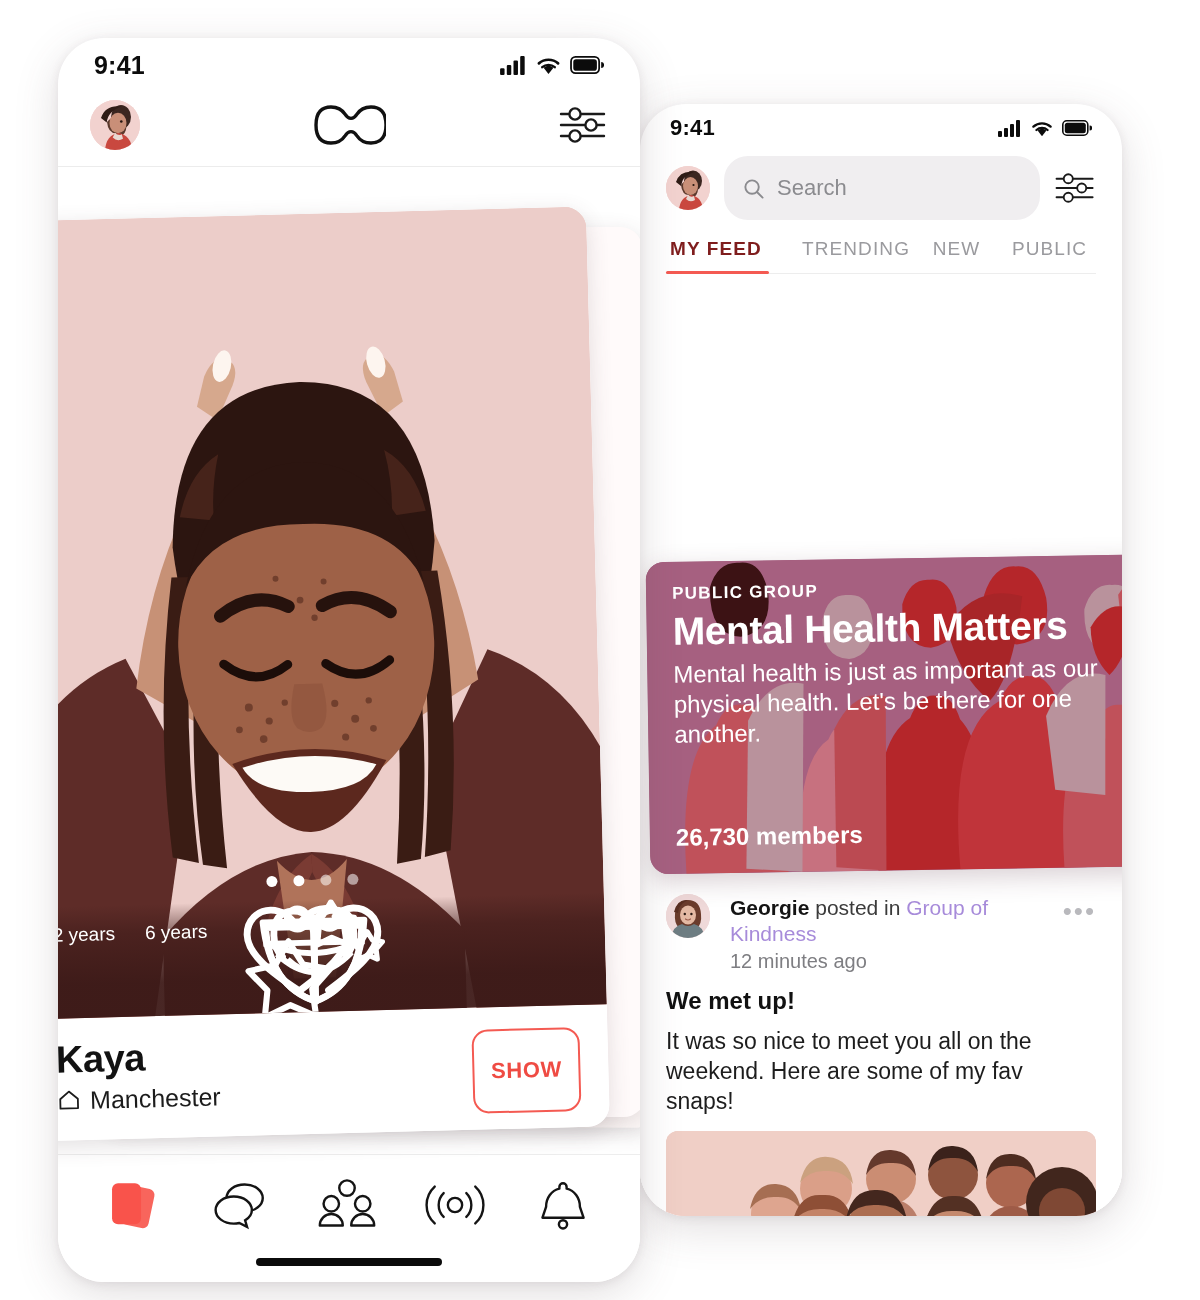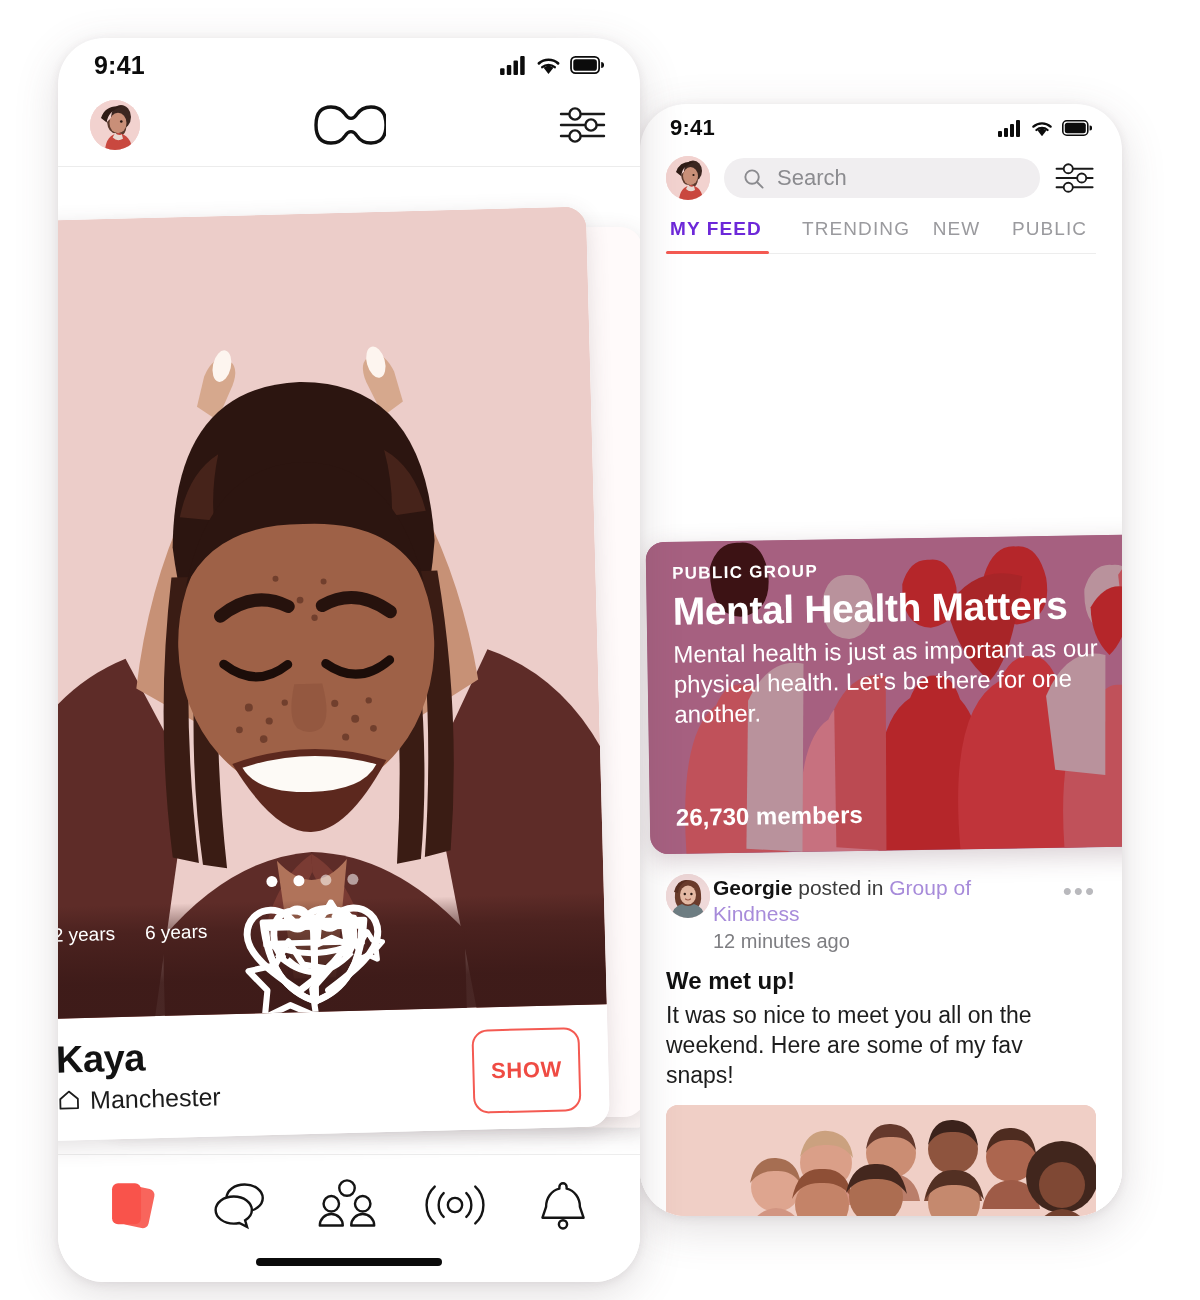--- a/index.html
+++ b/index.html
@@ -117,32 +117,32 @@
   .navitem { display:flex; align-items:center; justify-content:center; }
   .home-indicator {
     position: absolute; left: 50%; transform: translateX(-50%);
     bottom: 16px; width: 186px; height: 8px; border-radius: 5px; background: #0b0b0b;
   }
 
   
   .hdr-right { padding: 4px 26px 0 26px; background:#fff; }
   .searchrow { display: flex; align-items: center; gap: 14px; }
   .search-box {
-    flex: 1; height: 40px; background: #f0eef0; border-radius: 24px;
+    flex: 1; height: 64px; background: #f0eef0; border-radius: 24px;
     display: flex; align-items: center; gap: 12px; padding: 0 18px;
   }
   .search-ph { color: #8b8b8f; font-size: 22px; }
   .avatar-sm { width: 44px; height: 44px; border-radius: 50%; overflow: hidden; background:#f0cfcd; flex:none; }
   .avatar-sm svg { width:100%; height:100%; display:block; }
   .filter-icon-sm { width: 42px; height: 34px; flex: none; }
 
   .tabs { display: flex; align-items: flex-end; gap: 0; padding: 18px 0 0 0; border-bottom: 1px solid #ededed; }
   .tab { flex: 1; text-align: center; padding-bottom: 13px; position: relative; }
   .tab-lbl { font-size: 19px; letter-spacing: 1.1px; color: #9a9a9e; font-weight: 500; }
-  .tab.active .tab-lbl { color: #6d28d9; font-weight: 600; }
+  .tab.active .tab-lbl { color: #7f1d1d; font-weight: 600; }
   .tab.active::after {
     content: ""; position: absolute; left: 6%; right: 6%; bottom: -1px;
     height: 3px; background: #f45a52; border-radius: 2px;
   }
   .tab:first-child { flex: 0 0 136px; text-align: left; padding-left: 4px; }
   .tab:first-child.active::after { left: 0; right: 24%; }
 
   .feed { position: relative; height: 100%; background: #ffffff; }
 
   
@@ -162,31 +162,31 @@
   .gc-desc { color: #fff; font-size: 24px; line-height: 1.26; margin-top: 6px; max-width: 460px; }
   .gc-members { color: #fff; font-size: 24px; font-weight: 700; margin-top: auto; }
 
   
   .post {
     position: absolute; left: 0; top: 600px; width: 100%;
     background: #fff; padding: 20px 26px 0 26px;
     border-radius: 18px 18px 0 0;
     z-index: 3;
   }
-  .post-head { display: flex; align-items: flex-start; gap: 3px; }
+  .post-head { display: flex; align-items: flex-start; gap: 20px; }
   .post-avatar { width: 44px; height: 44px; border-radius: 50%; overflow: hidden; background:#eed3d4; flex:none; }
   .post-avatar svg { width:100%; height:100%; display:block; }
   .post-meta { flex: 1; padding-top: 1px; }
   .post-line1 { font-size: 21px; color: #3b3b3b; line-height: 1.25; }
   .post-author { font-weight: 700; color: #141414; }
   .post-group { color: #a78bda; }
   .post-time { font-size: 20px; color: #7e7e82; margin-top: 2px; }
   .post-more { color: #b9b9bd; font-size: 26px; letter-spacing: 2px; line-height: 1; padding-top: 4px; }
   .post-title { font-size: 24px; font-weight: 700; color: #111; margin-top: 14px; }
-  .post-body { font-size: 23px; color: #1d1d1d; line-height: 1.32; margin-top: 5px; }
+  .post-body { font-size: 23px; color: #1d1d1d; line-height: 1.32; margin-top: 11px; }
 
   .media {
     position: relative; margin-top: 14px; height: 266px;
     border-radius: 12px; overflow: hidden; background: #edc8c2;
   }
   .media svg { position: absolute; left:0; top:0; width: 100%; height: 100%; display:block; }
 </style>
 </head>
 <body>
 

